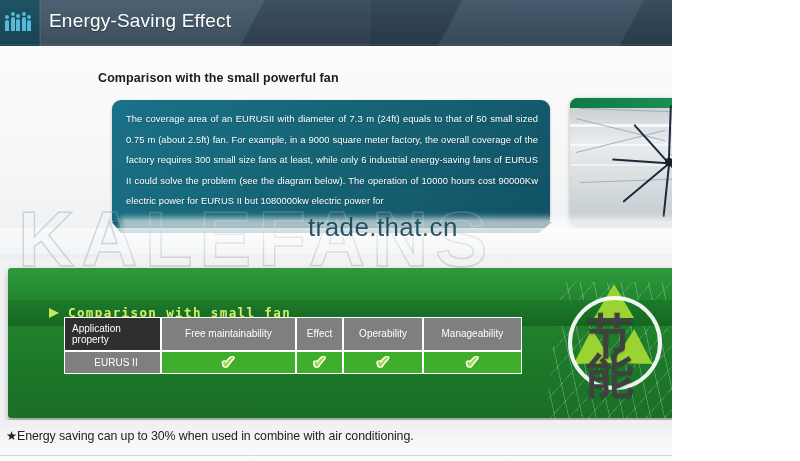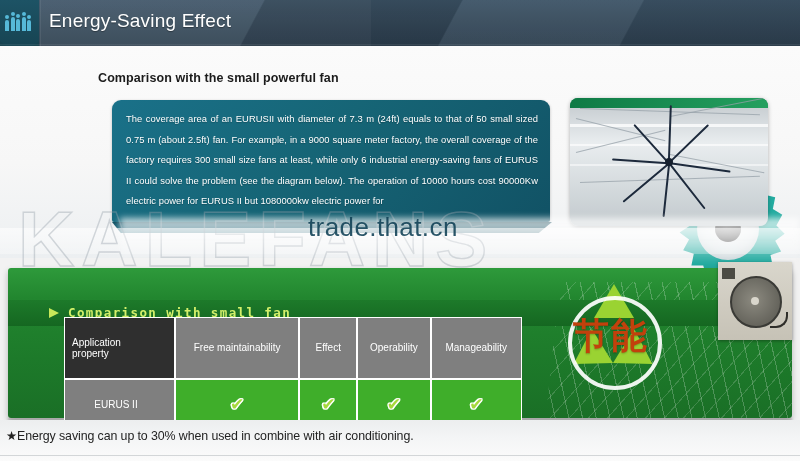--- a/index.html
+++ b/index.html
@@ -2,21 +2,21 @@
 <html><head>
 <meta charset="utf-8">
 <style>
   html,body{margin:0;padding:0;}
   body{
     width:800px;height:461px;overflow:hidden;position:relative;
     background:#ffffff;
     font-family:"Liberation Sans","DejaVu Sans",sans-serif;
     -webkit-font-smoothing:antialiased;
   }
-  #page{position:absolute;left:0;top:0;width:800px;height:461px;overflow:hidden;background:#f2f2f2;}
+  #page{position:absolute;left:0;top:0;width:672px;height:461px;overflow:hidden;background:#f2f2f2;}
 
   
   .header{
     position:absolute;left:0;top:0;width:800px;height:46px;
     background:
       linear-gradient(118deg, rgba(255,255,255,0.055) 0%, rgba(255,255,255,0.055) 32%, rgba(0,0,0,0.10) 32.2%, rgba(0,0,0,0.10) 56%, rgba(255,255,255,0.05) 56.2%, rgba(255,255,255,0.05) 78%, rgba(0,0,0,0.07) 78.2%, rgba(0,0,0,0.07) 100%),
       linear-gradient(180deg,#3c5366 0%,#35495a 45%,#2c3e4e 100%);
     overflow:hidden;
   }
   .header:after{
@@ -181,21 +181,21 @@
     position:absolute;left:12px;top:10px;width:86px;height:86px;border-radius:50%;
     border:4px solid rgba(255,255,255,.92);
   }
   .rc-arrow{position:absolute;width:0;height:0;}
   .rc-a1{left:38px;top:-2px;border-left:20px solid transparent;border-right:20px solid transparent;border-bottom:34px solid #9ad332;}
   .rc-a2{left:62px;top:52px;border-left:20px solid transparent;border-right:20px solid transparent;border-bottom:34px solid #9ad332;transform:rotate(122deg);}
   .rc-a3{left:12px;top:52px;border-left:20px solid transparent;border-right:20px solid transparent;border-bottom:34px solid #9ad332;transform:rotate(-122deg);}
   .rc-text{
     position:absolute;left:9px;top:30px;width:92px;text-align:center;
     font-family:"DejaVu Sans","Liberation Sans",sans-serif;
-    font-size:36px;color:#c2410c;font-weight:bold;letter-spacing:2px;
+    font-size:47px;color:#404040;font-weight:bold;letter-spacing:2px;
     text-shadow:0 1px 2px rgba(0,0,0,.25);line-height:40px;
   }
   .small-fan-photo{
     position:absolute;left:718px;top:262px;width:74px;height:78px;
     background:linear-gradient(180deg,#d9d6cc 0%,#cfcbc0 55%,#c6c2b6 100%);
     box-shadow:0 1px 3px rgba(0,0,0,.35);overflow:hidden;
   }
   .sfp-ring{
     position:absolute;left:12px;top:14px;width:48px;height:48px;border-radius:50%;
     border:2px solid #3a3a36;background:radial-gradient(circle at 45% 45%,#8c8a80,#55544d);
@@ -204,21 +204,21 @@
   .sfp-bracket{position:absolute;left:4px;top:6px;width:13px;height:11px;background:#4c4b44;}
   .sfp-cord{position:absolute;left:52px;top:50px;width:16px;height:14px;border:2px solid #2f2e2a;border-radius:0 0 12px 0;border-top:none;border-left:none;}
 
   
   .ctable{
     position:absolute;left:64px;top:317px;width:458px;
     border-collapse:separate;border-spacing:0;
   }
   .ctable td{
     border:1px solid #ffffff;
-    font-size:10px;color:#ffffff;padding:14px;vertical-align:middle;
+    font-size:10px;color:#ffffff;padding:0;vertical-align:middle;
     text-align:center;
   }
   .ctable .hd-first{
     background:#2f2f2f;color:#ffffff;width:88px;height:32px;
     text-align:left;padding-left:7px;line-height:11.5px;font-size:10px;
   }
   .ctable .hd{
     background:#7f7f7f;color:#ffffff;height:32px;line-height:11.5px;
     padding:0 3px;font-size:10px;
   }
@@ -349,27 +349,20 @@
         <td class="hd">Operability</td>
         <td class="hd">Manageability</td>
       </tr>
       <tr>
         <td class="rl">EURUS II</td>
         <td class="cell-green"><span class="mark tick">✔</span></td>
         <td class="cell-green"><span class="mark tick">✔</span></td>
         <td class="cell-green"><span class="mark tick">✔</span></td>
         <td class="cell-green"><span class="mark tick">✔</span></td>
       </tr>
-      <tr>
-        <td class="rl">Small fan</td>
-        <td class="cell-yellow"><span class="mark cross">✘</span></td>
-        <td class="cell-yellow"><span class="mark cross">✘</span></td>
-        <td class="cell-yellow"><span class="mark cross">✘</span></td>
-        <td class="cell-yellow"><span class="mark cross">✘</span></td>
-      </tr>
     </tbody>
   </table>
 
   <div class="footer-area"></div>
   <div class="footer-text">★Energy saving can up to 30% when used in combine with air conditioning.</div>
   <div class="footer-line"></div>
 
 </div>
 
 </body></html>

